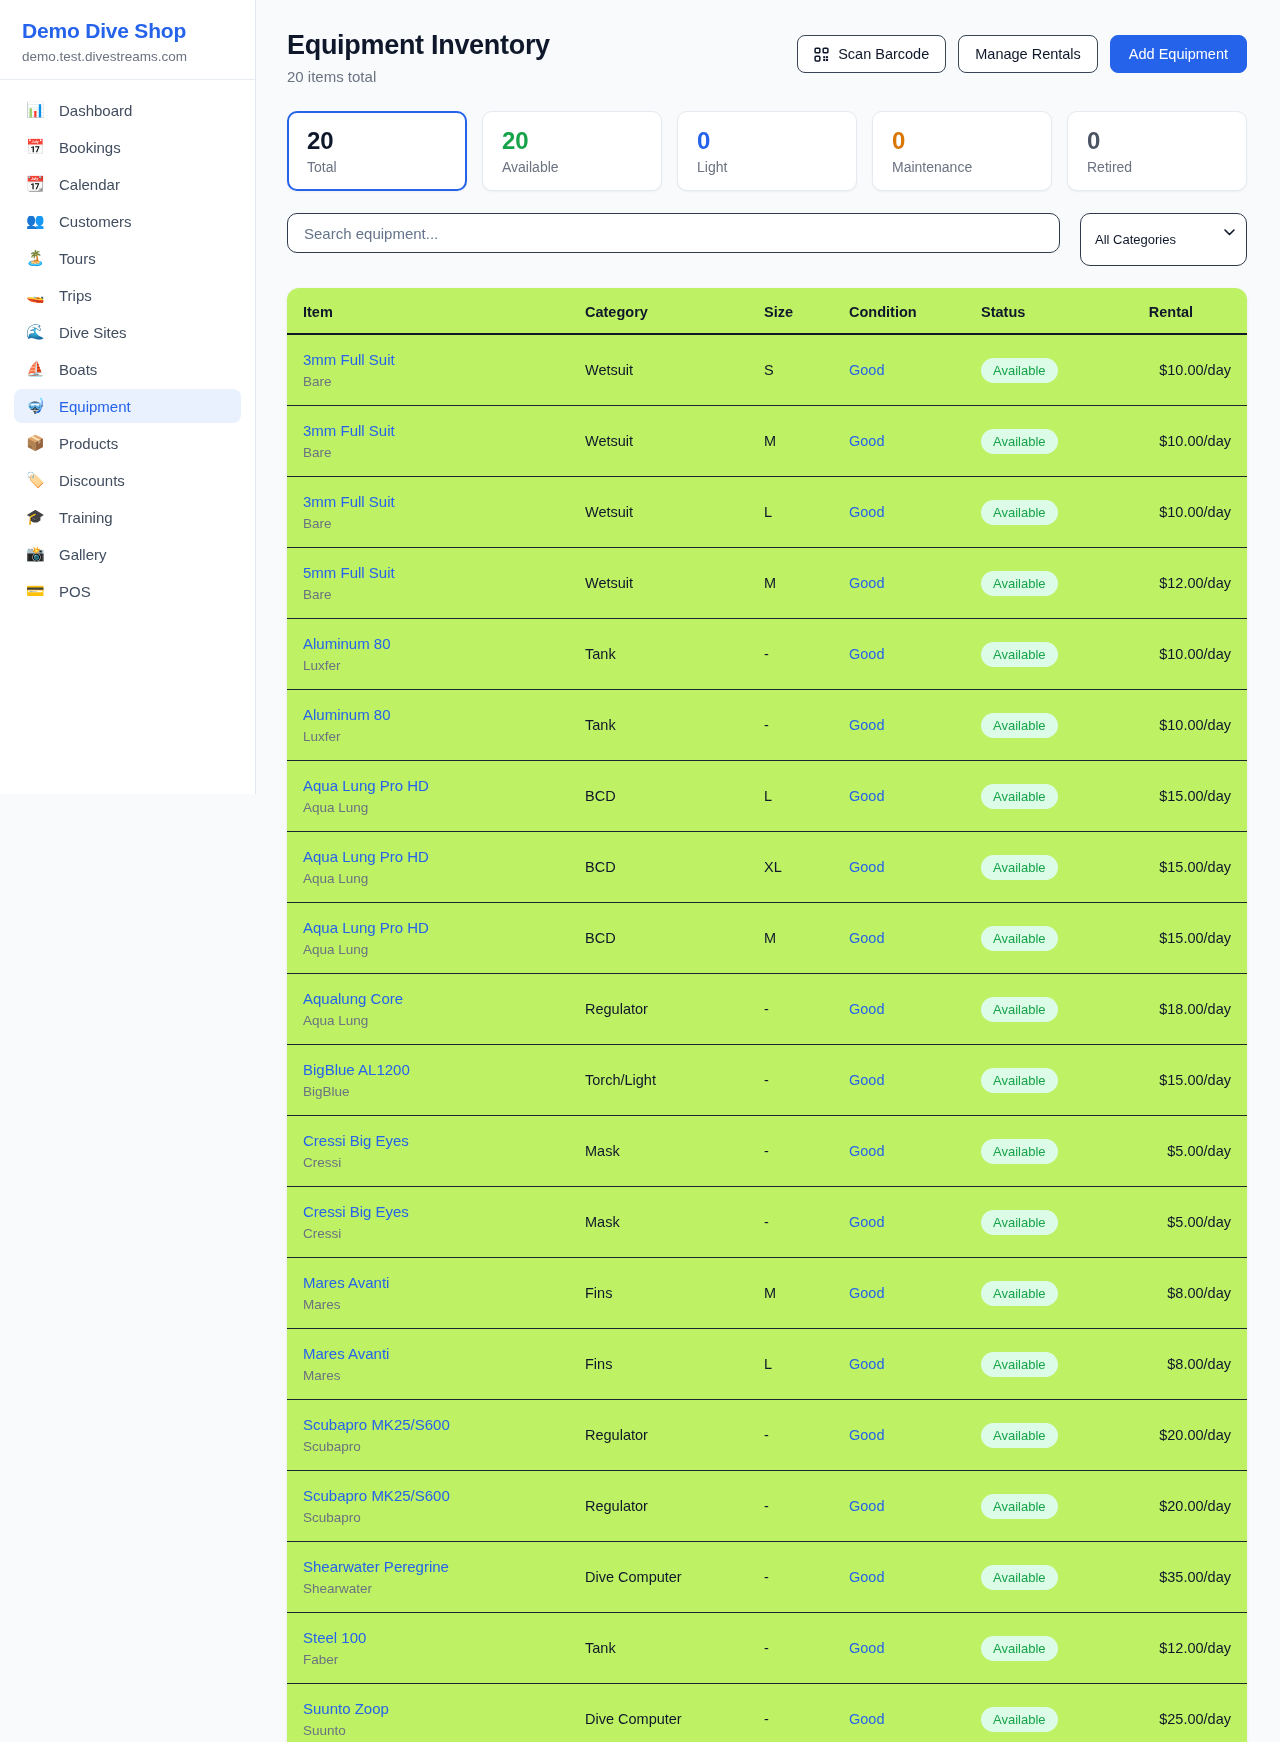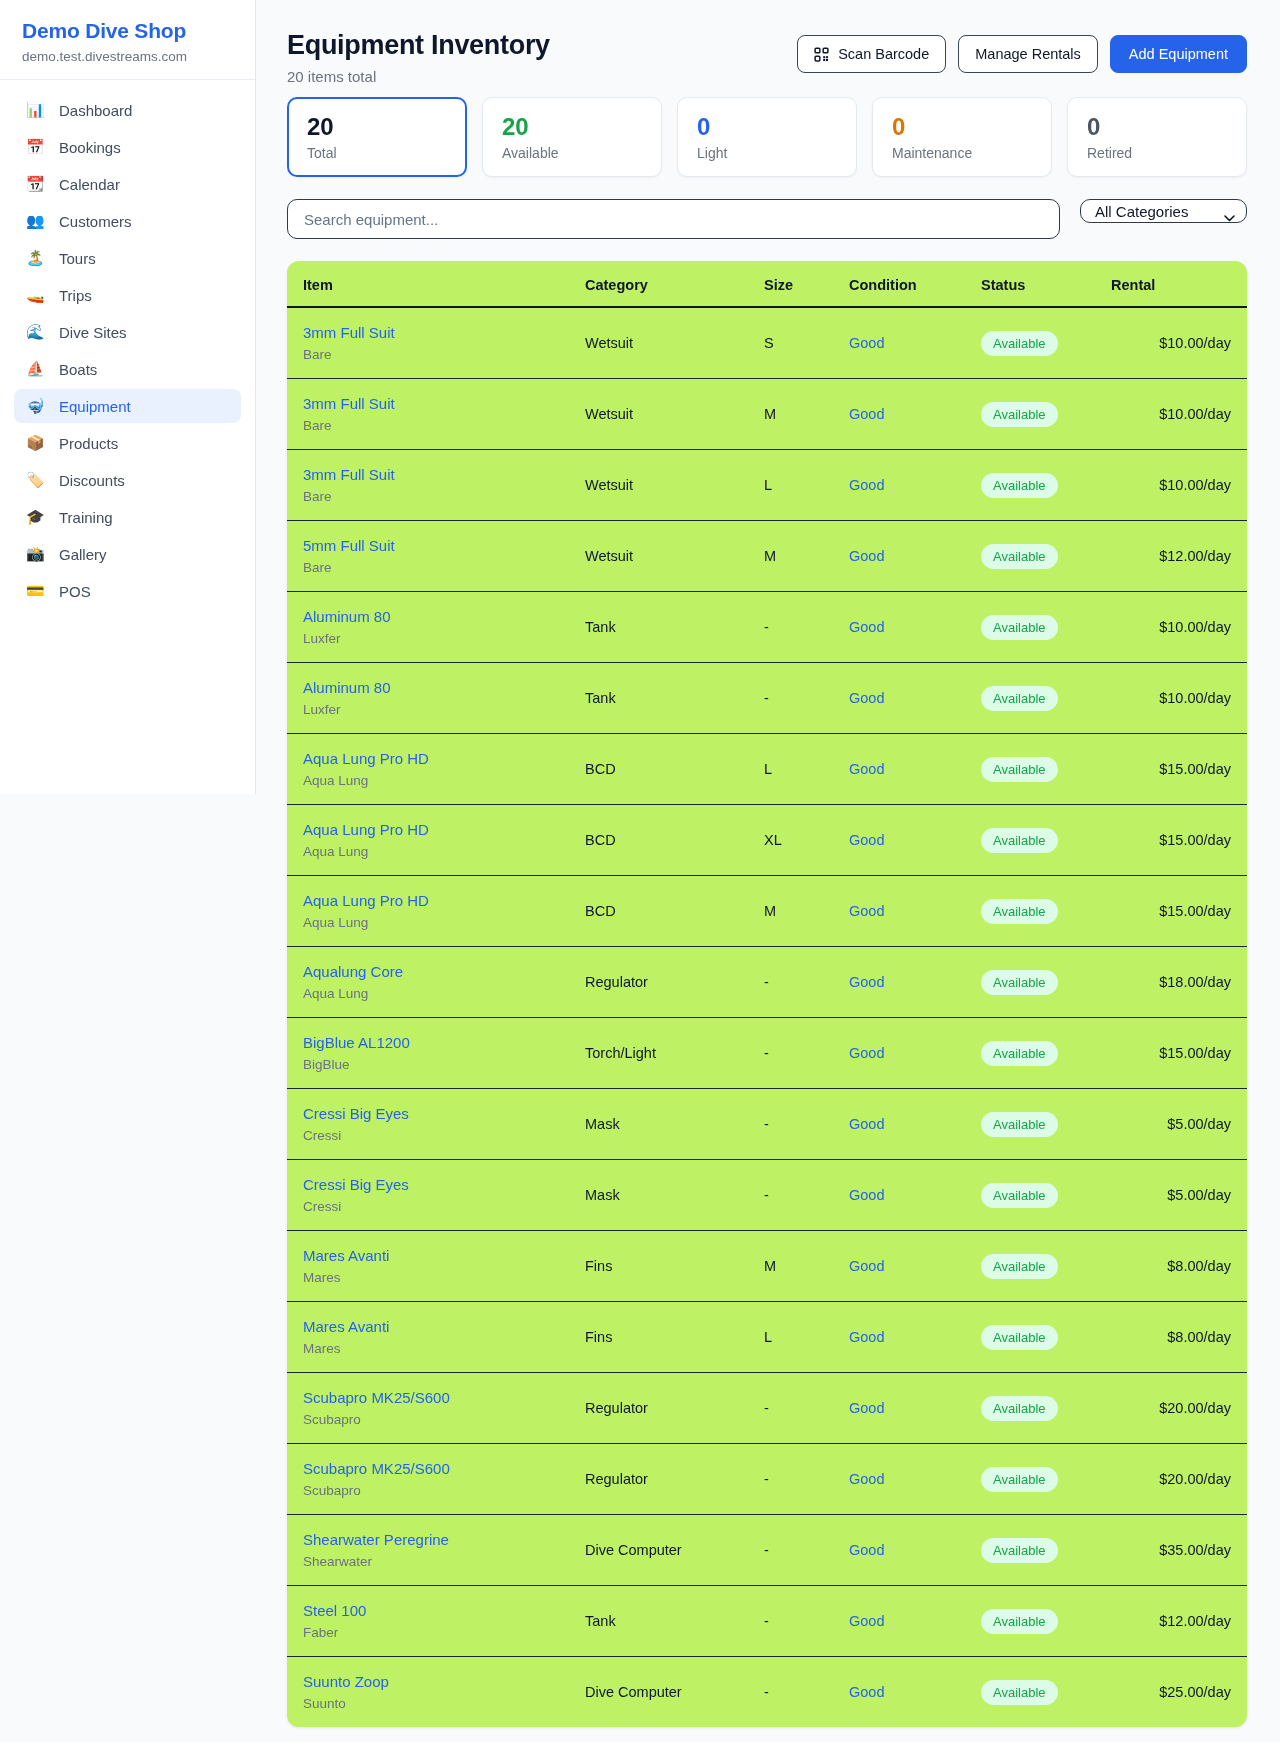--- a/index.html
+++ b/index.html
@@ -31,43 +31,43 @@
   .main { margin-left:237px; padding:30px 33px 0 50px; }
   .header-row { display:flex; justify-content:space-between; align-items:flex-start; }
   .page-title { margin:0; font-size:27px; font-weight:700; color:#0f172a; letter-spacing:-.3px; }
   .page-sub { margin-top:7px; font-size:15px; color:#6b7280; }
   .header-actions { display:flex; gap:12px; margin-top:5px; }
   .btn { height:38px; display:inline-flex; align-items:center; gap:9px; padding:0 16px;
     border-radius:8px; border:1px solid #3a4555; background:#fff; color:#0f172a;
     font-size:14.5px; font-family:inherit; cursor:pointer;text-align:center; }
   .btn-primary { background:#2563eb; border:1px solid #2563eb; color:#fff; font-weight:500; padding:0 18px; }
   
-  .stats-row { display:flex; gap:15px; margin-top:12px; }
+  .stats-row { display:flex; gap:15px; margin-top:26px; }
   .stat-card { flex:1; background:#fff; border:1px solid #e5eaf0; border-radius:10px;
     padding:14px 19px 15px; box-shadow:0 1px 2px rgba(15,23,42,.05); cursor:pointer; }
   .stat-card.selected { border:2px solid #2563eb; padding:13px 18px 14px; }
   .stat-value { font-size:24px; line-height:30px; font-weight:700; }
   .stat-label { font-size:14px; color:#6b7280; margin-top:3px; }
   
   .filter-row { display:flex; gap:20px; margin-top:22px; }
   .search-input { flex:1; height:40px; border:1px solid #2f3a4a; border-radius:10px;
     padding:0 16px; font-size:15px; font-family:inherit; color:#0f172a; background:#fff; outline:none; }
   .search-input::placeholder { color:#64748b; }
   .select-wrap { position:relative; width:167px; flex:none; }
-  .category-select { width:100%; height:24px; border:1px solid #2f3a4a; border-radius:10px;
-    padding:0 30px 0 14px; font-size:15px; font-family:inherit; color:#0f172a; background:#fff;
+  .category-select { width:100%; height:53px; border:1px solid #2f3a4a; border-radius:10px;
+    padding:0 30px 0 14px; font-size:13px; font-family:inherit; color:#0f172a; background:#fff;
     appearance:none; -webkit-appearance:none; -moz-appearance:none; cursor:pointer; }
   .select-chevron { position:absolute; right:12px; top:16px; pointer-events:none; }
   
   .table-card { margin:22px 0 37px; background:#bef264; border-radius:12px; overflow:hidden;
     box-shadow:0 1px 3px rgba(15,23,42,.09); }
   table { width:100%; border-collapse:collapse; }
   th { text-align:left; font-size:14.5px; font-weight:700; color:#0f172a;
     padding:16px 16px 13px; border-bottom:2px solid #101826; }
-  th.col-rental { text-align:left; }
+  th.col-rental { text-align:center; }
   td { padding:15px 16px; border-bottom:1px solid #1a2433; vertical-align:middle; }
   tr:last-child td { border-bottom:none; }
   .item-name { color:#2563eb; font-size:15px; line-height:19px; font-weight:500; cursor:pointer; }
   .item-brand { color:#6b7280; font-size:13.5px; line-height:17px; margin-top:4px; }
   .td-cat,.td-size,.td-rental { font-size:14.5px; color:#0f172a; }
   .td-cond { font-size:14.5px; color:#2563eb; }
   .td-rental { text-align:right; }
   .status-badge { display:inline-block; background:#dcfce7; color:#16a34a;
     font-size:13px; padding:5px 12px; border-radius:999px; }
 </style>

